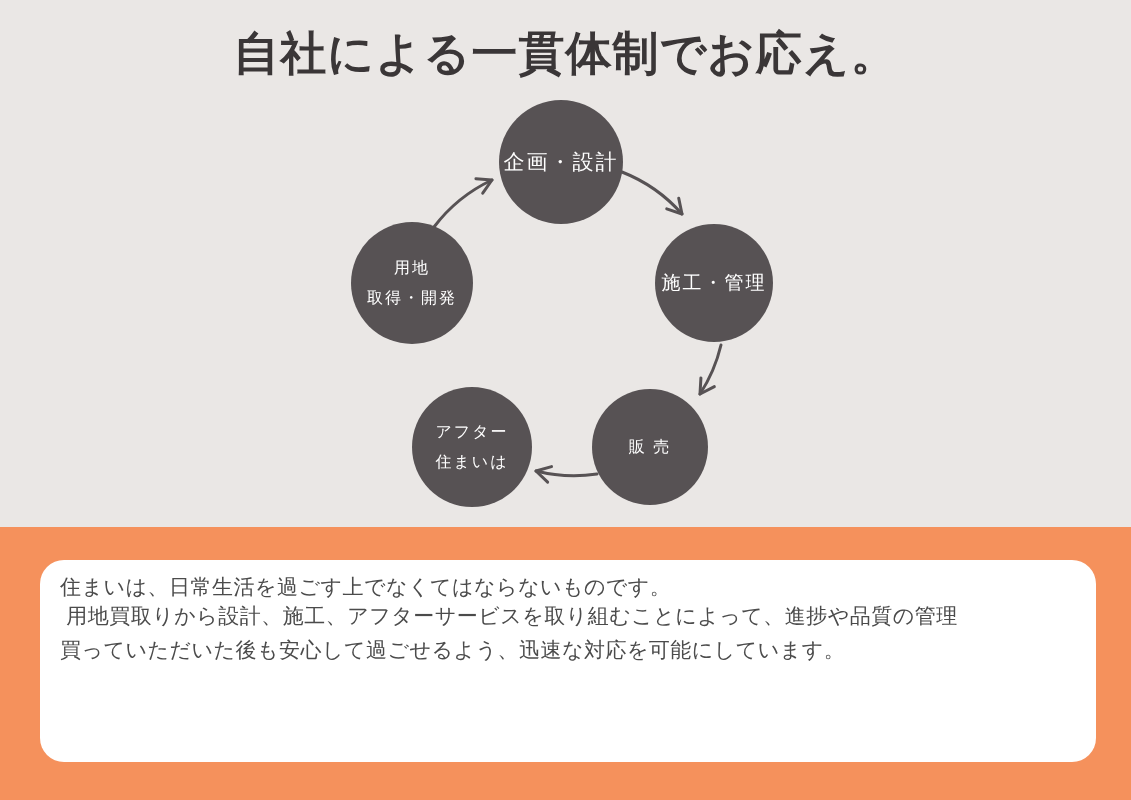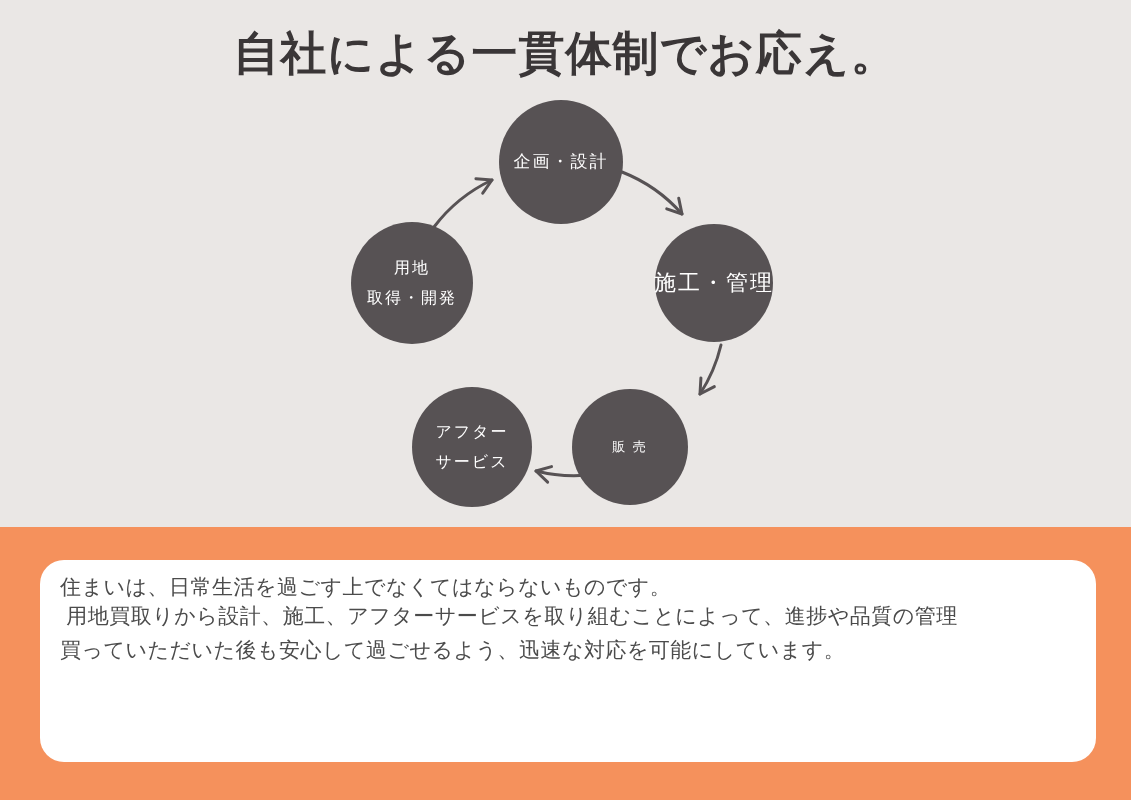--- a/index.html
+++ b/index.html
@@ -49,23 +49,23 @@
     background: var(--circle-fill, #575254);
     color: var(--circle-text, #FFFFFF);
     display: flex;
     flex-direction: column;
     align-items: center;
     justify-content: center;
     text-align: center;
     letter-spacing: 2px;
   }
   .circle .circle-line { display: block; line-height: 1.9; white-space: pre; }
-  .c-top          { left: 499px; top: 100px; width: 124px; height: 124px; font-size: 17px; }
-  .c-right        { left: 655px; top: 224px; width: 118px; height: 118px; font-size: 22px; }
-  .c-bottom-right { left: 572px; top: 389px; width: 116px; height: 116px; font-size: 13px; }
+  .c-top          { left: 499px; top: 100px; width: 124px; height: 124px; font-size: 21px; }
+  .c-right        { left: 655px; top: 224px; width: 118px; height: 118px; font-size: 19px; }
+  .c-bottom-right { left: 592px; top: 389px; width: 116px; height: 116px; font-size: 16px; }
   .c-bottom-left  { left: 412px; top: 387px; width: 120px; height: 120px; font-size: 16px; text-align: center; }
   .c-left         { left: 351px; top: 222px; width: 122px; height: 122px; font-size: 16px; }
 
   
   .bottom-section {
     position: absolute; left: 0; top: 527px;
     width: 1131px; height: 273px;
     background: var(--accent-orange, #F5915C);
   }
   .description-card {
@@ -113,21 +113,21 @@
       <div class="circle c-right">
         <span class="circle-line">施工・管理</span>
       </div>
 
       <div class="circle c-bottom-right">
         <span class="circle-line">販 売</span>
       </div>
 
       <div class="circle c-bottom-left">
         <span class="circle-line">アフター</span>
-        <span class="circle-line">サービス</span>
+        <span class="circle-line">住まいは</span>
       </div>
 
       <div class="circle c-left">
         <span class="circle-line">用地</span>
         <span class="circle-line">取得・開発</span>
       </div>
 
     </div>
   </div>
 

